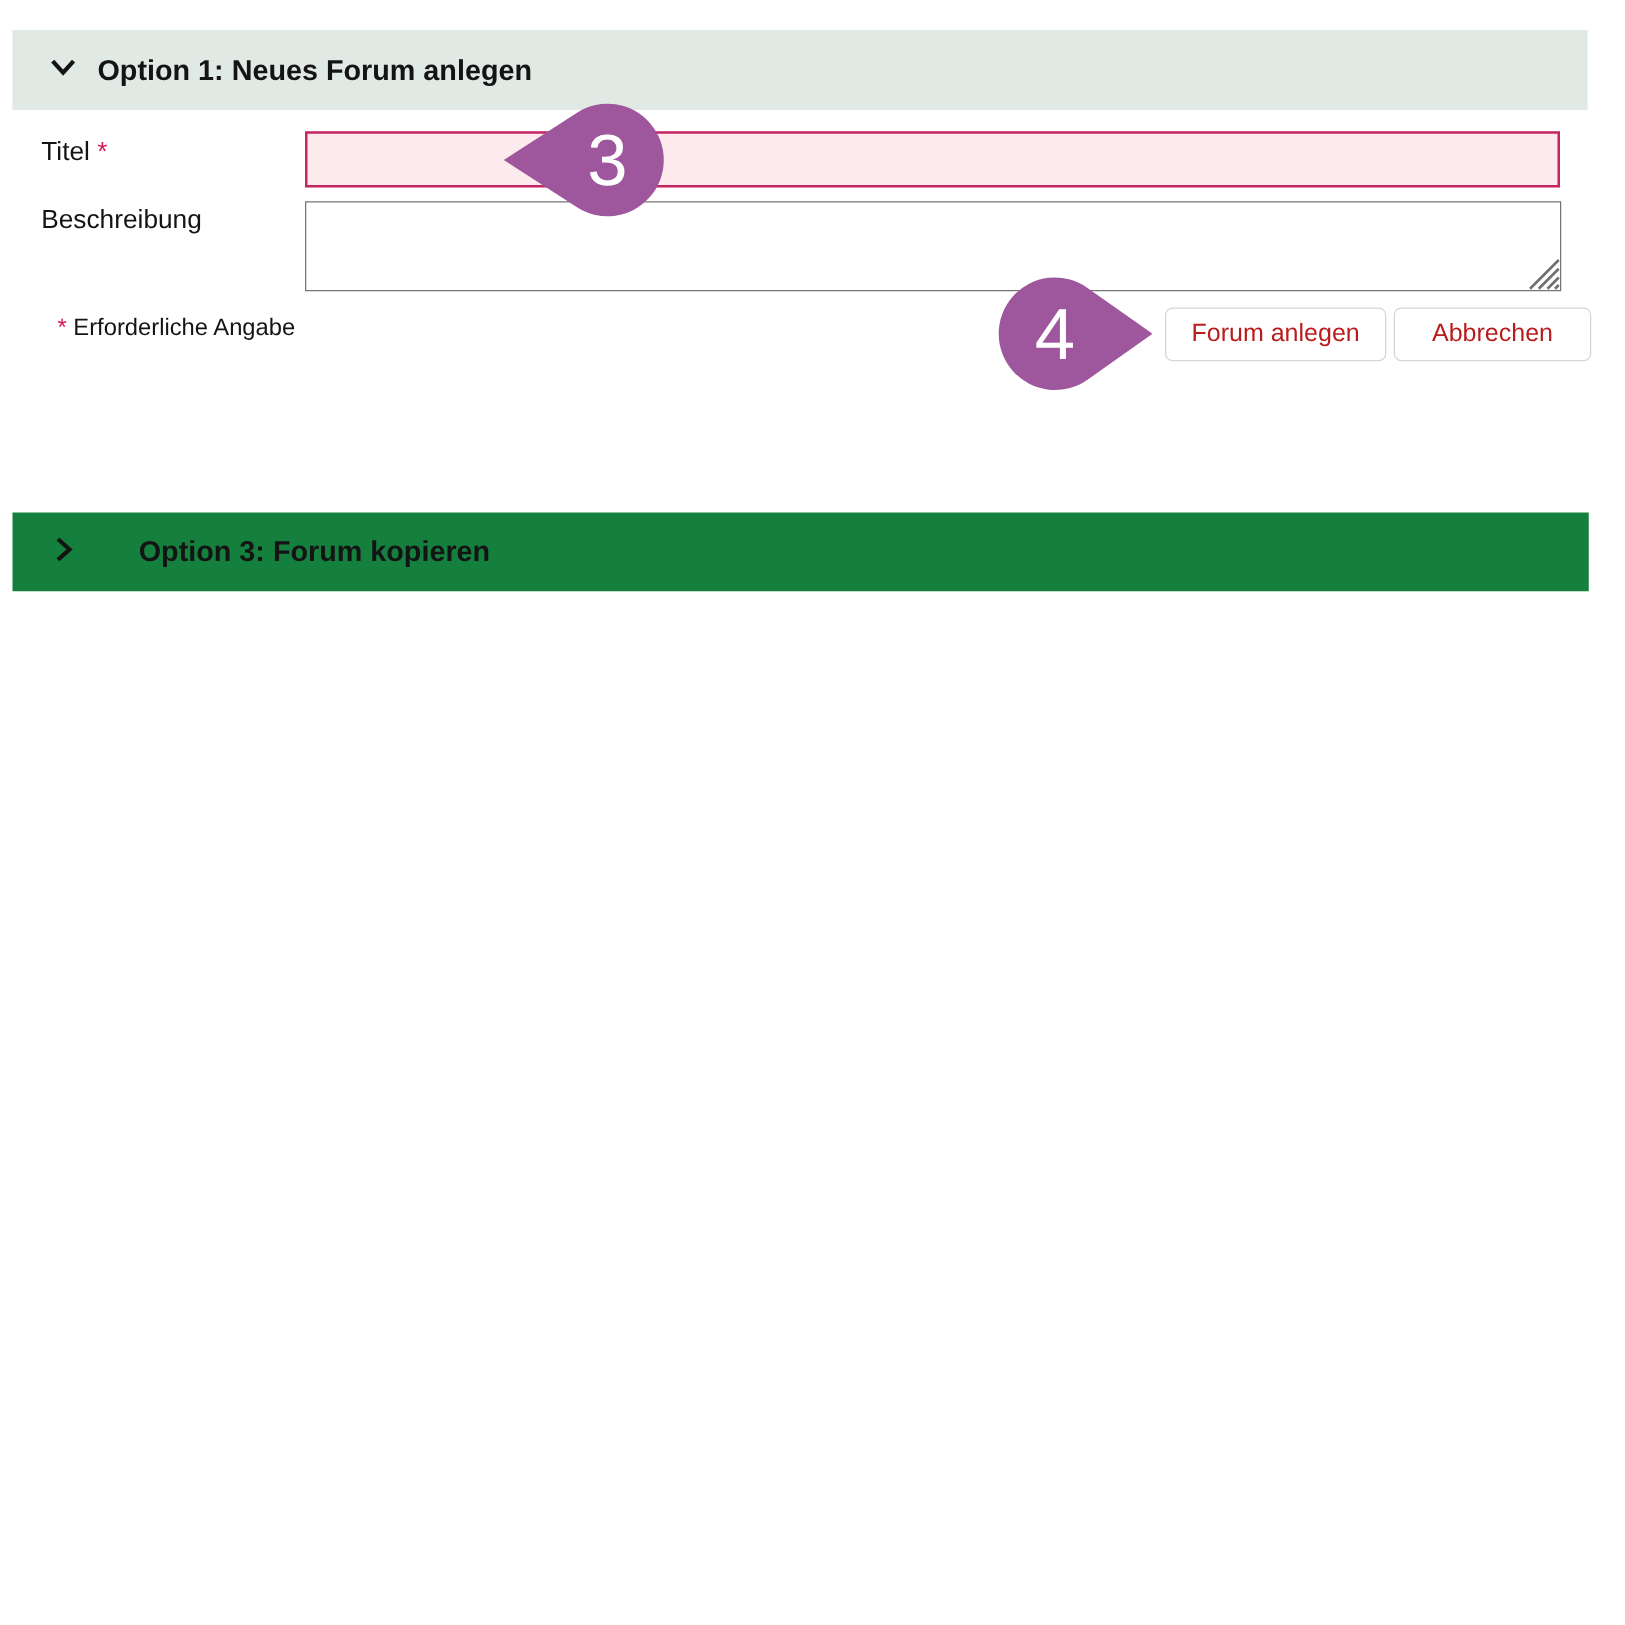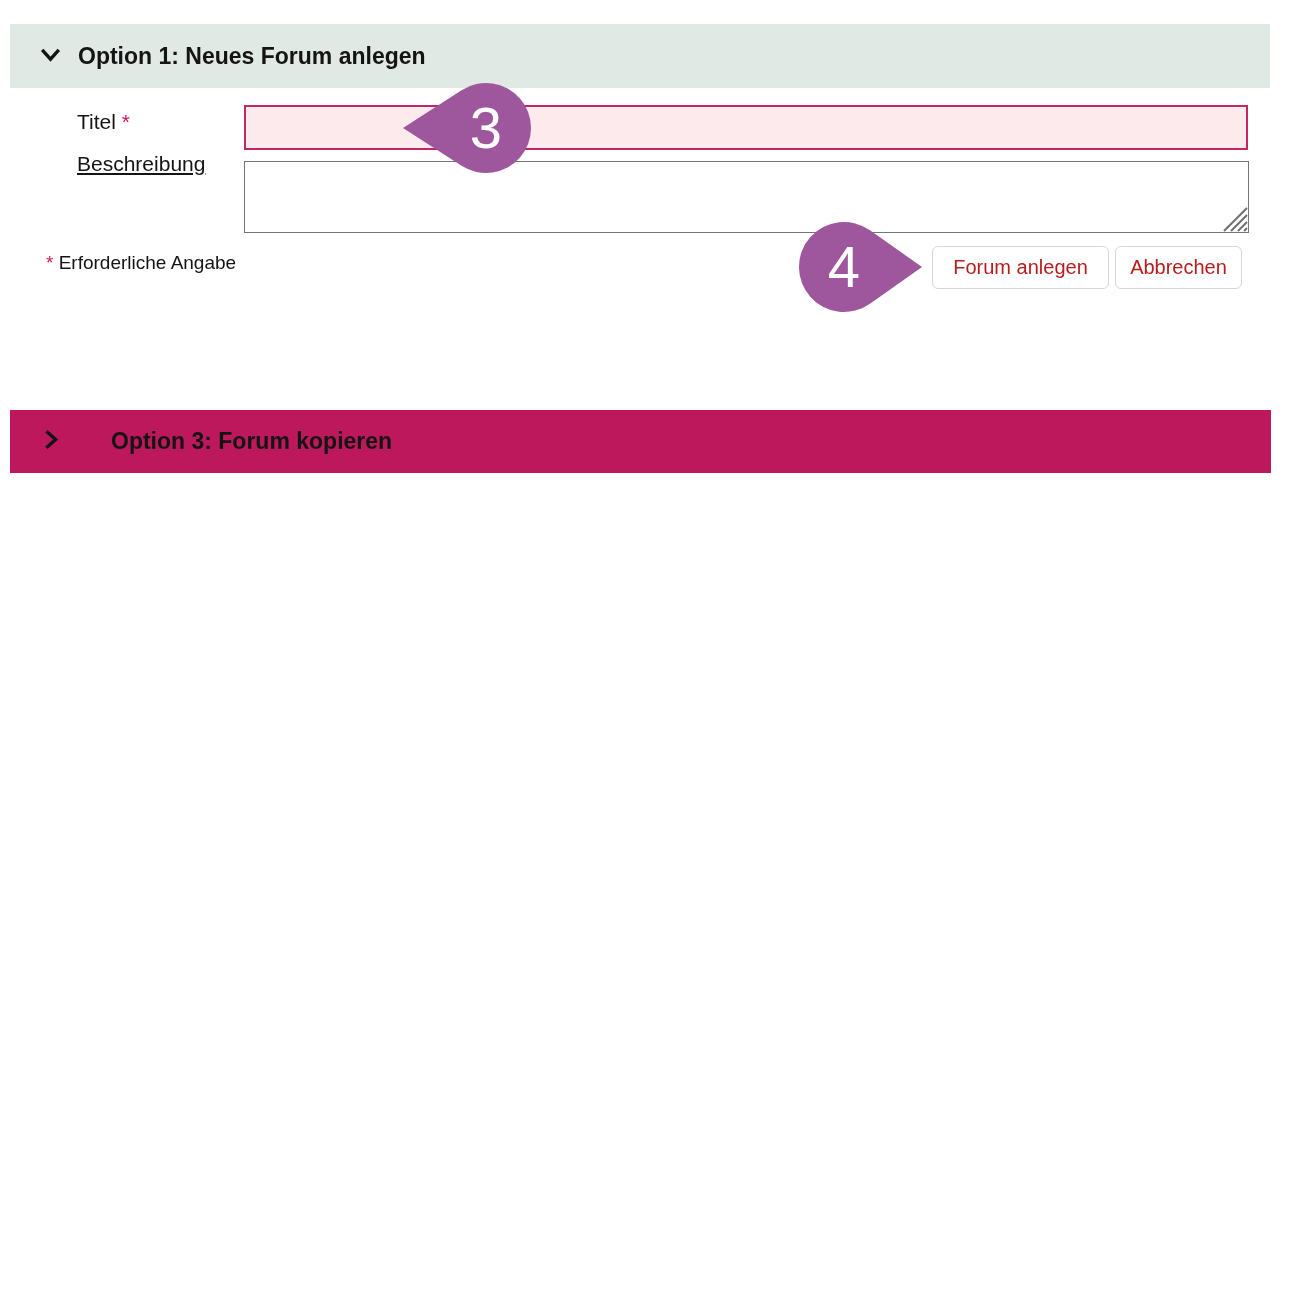--- a/index.html
+++ b/index.html
@@ -12,30 +12,30 @@
   .stage { position: relative; width: 1300px; height: 1300px; overflow: hidden; }
 
   
   .acc-header {
     position: absolute; left: 10px; width: 1260px; height: 64px;
     display: flex; align-items: center; gap: 15px;
     padding-left: 28px; cursor: pointer;
   }
   .acc-header.open   { top: 24px;  background: #e0e9e4; }
   .acc-header.h2     { top: 326px; height: 63px; background: #f4f3f5; width: 1261px; }
-  .acc-header.h3     { top: 410px; height: 63px; background: #be185d; width: 1261px; gap: 48px; }
+  .acc-header.h3     { top: 410px; height: 63px; background: #15803d; width: 1261px; gap: 48px; }
   .acc-title { font-size: 23px; font-weight: 700; color: #141414; }
   .chev { display: block; }
 
   
   .field-label {
-    position: absolute; left: 33px; font-size: 21px; color: #141414; margin-left: 44px;
+    position: absolute; left: 33px; font-size: 21px; color: #141414;
   }
   .lbl-titel { top: 110px; }
-  .lbl-beschreibung { top: 152px; text-decoration: underline; }
+  .lbl-beschreibung { top: 164px; }
   .req-star { color: #d3155c; }
 
   .title-input {
     position: absolute; left: 244px; top: 105px; width: 1004px; height: 45px;
     background: #fdeaed; border: 2px solid #c52563;
     font-family: inherit; font-size: 20px; padding: 0 10px; outline: none;
   }
   .desc-textarea {
     position: absolute; left: 244px; top: 161px; width: 1005px; height: 72px;
     background: #ffffff; border: 1px solid #757575;
@@ -48,21 +48,21 @@
     position: absolute; left: 46px; top: 252px; font-size: 19px; color: #141414;
   }
 
   .btn {
     position: absolute; top: 246px; height: 43px;
     background: #ffffff; border: 1px solid #d6d6d6; border-radius: 6px;
     font-family: inherit; font-size: 20px; color: #b91c1c;
     display: flex; align-items: center; justify-content: center; cursor: pointer;
   }
   .btn-submit { left: 932px; width: 177px; }
-  .btn-cancel { left: 1115px; width: 127px; text-align: center; }
+  .btn-cancel { left: 1115px; width: 158px; text-align: center; }
 
   
   .marker { position: absolute; pointer-events: none; }
   .marker text {
     font-family: "Liberation Sans", "DejaVu Sans", sans-serif;
     font-size: 58px; fill: #ffffff;
   }
   .marker3 { left: 402px; top: 82px; }
   .marker4 { left: 794px; top: 221px; }
 </style>

